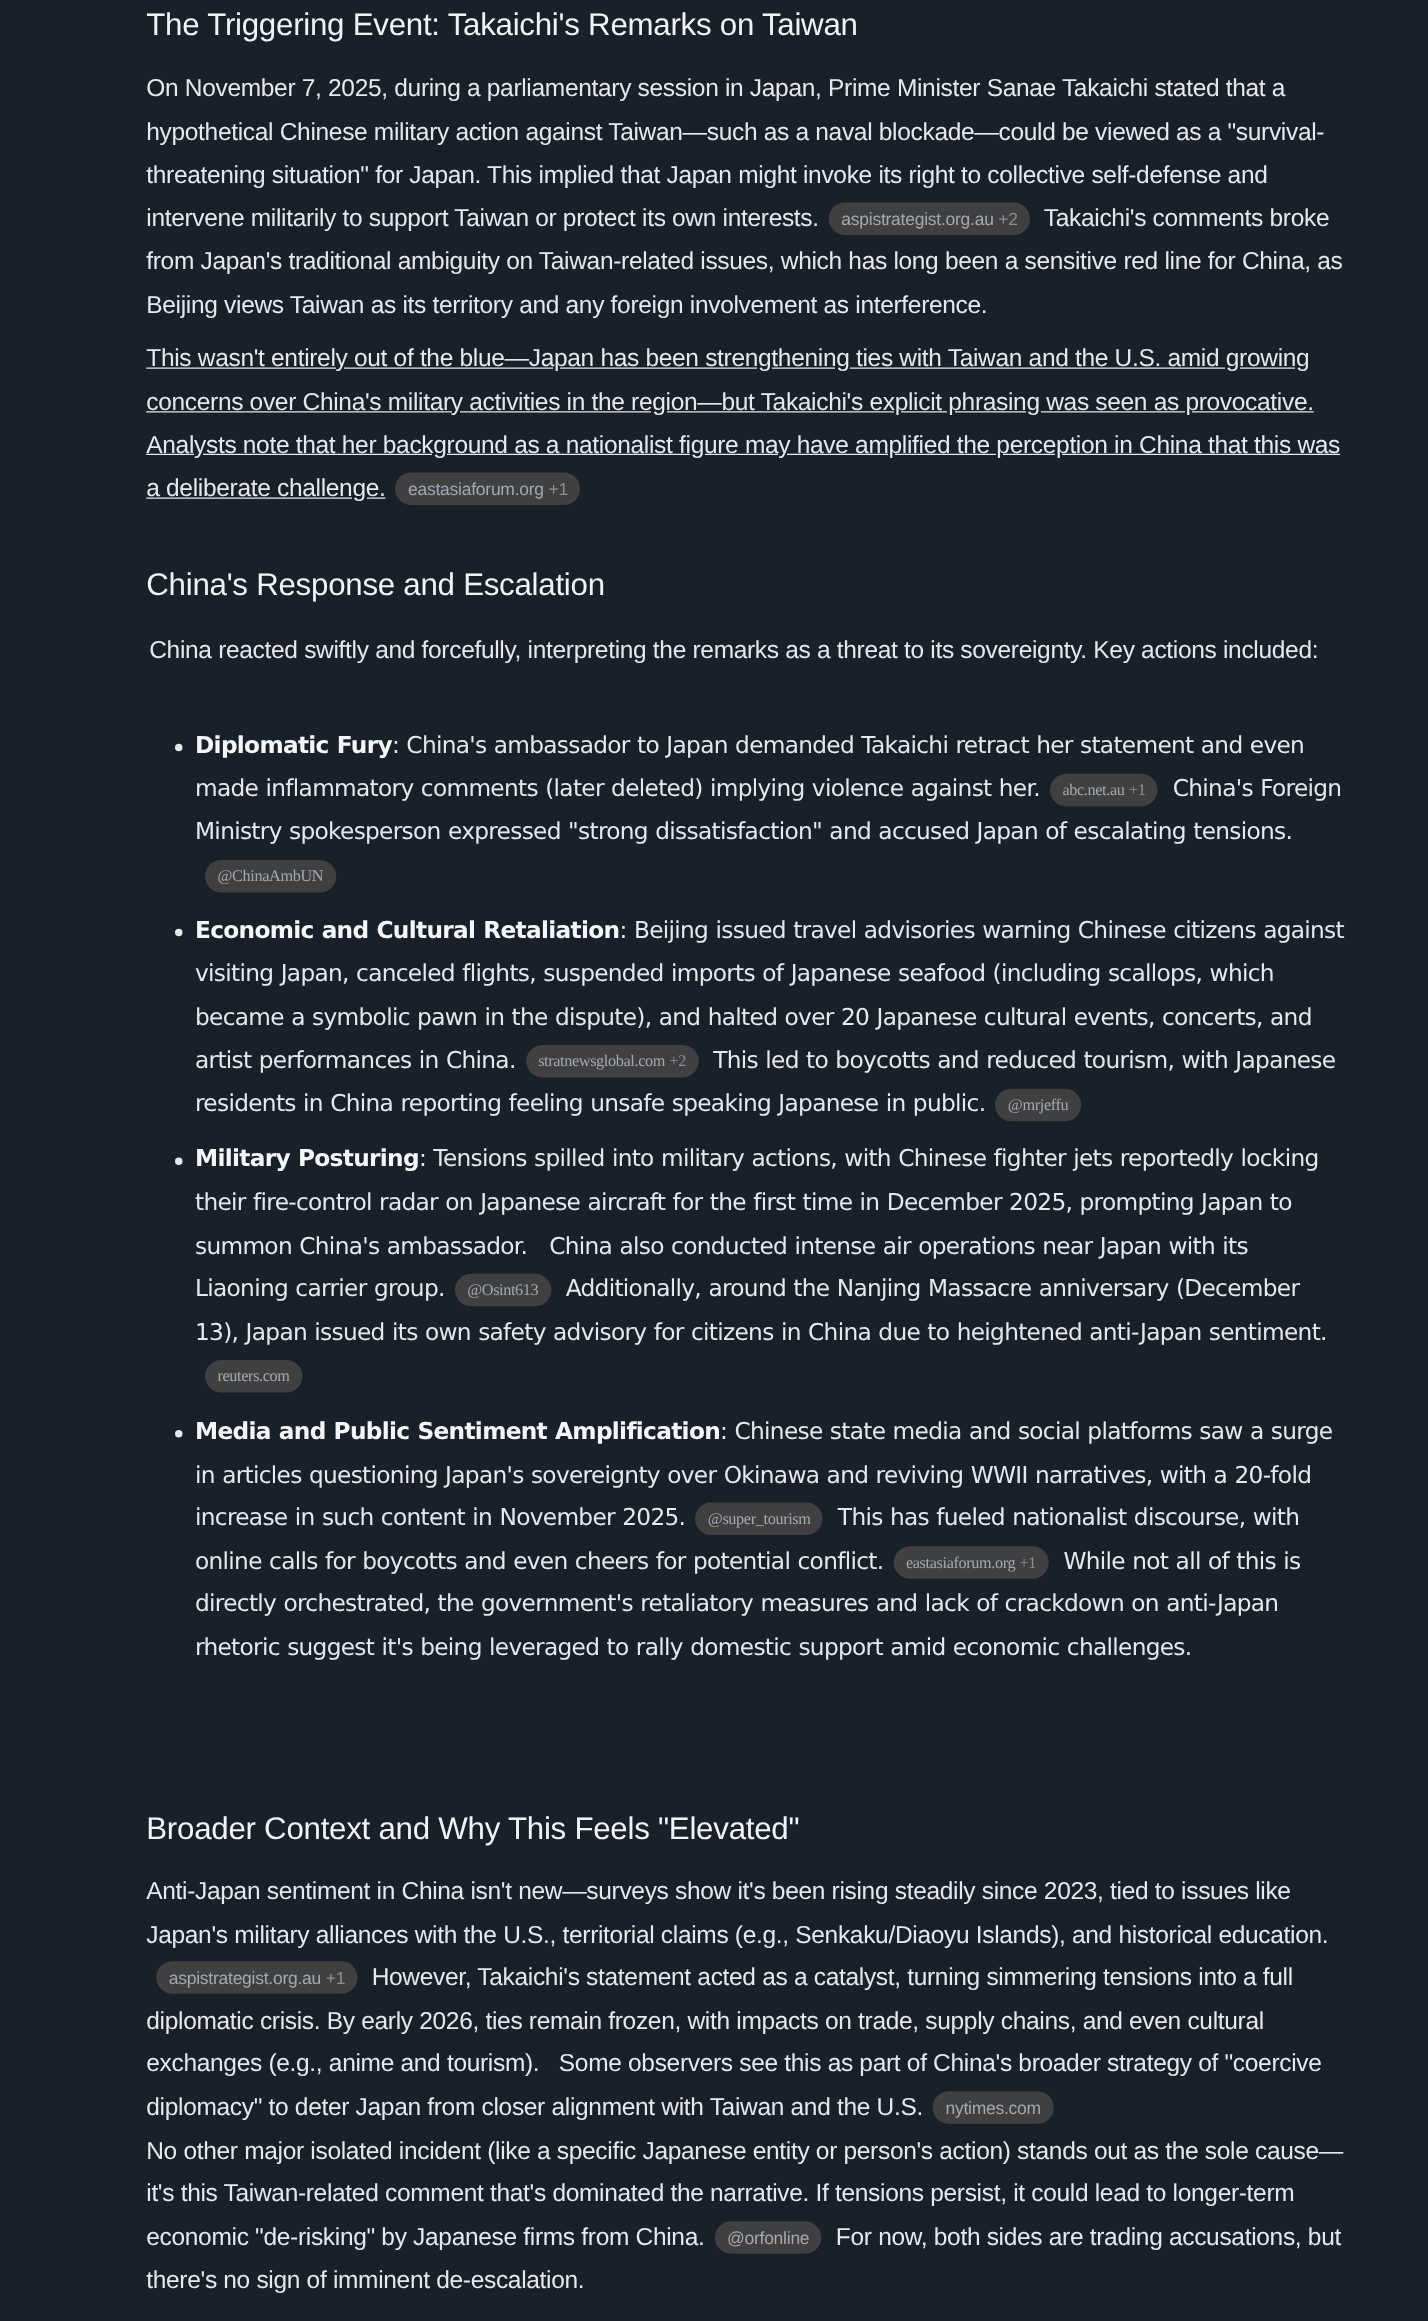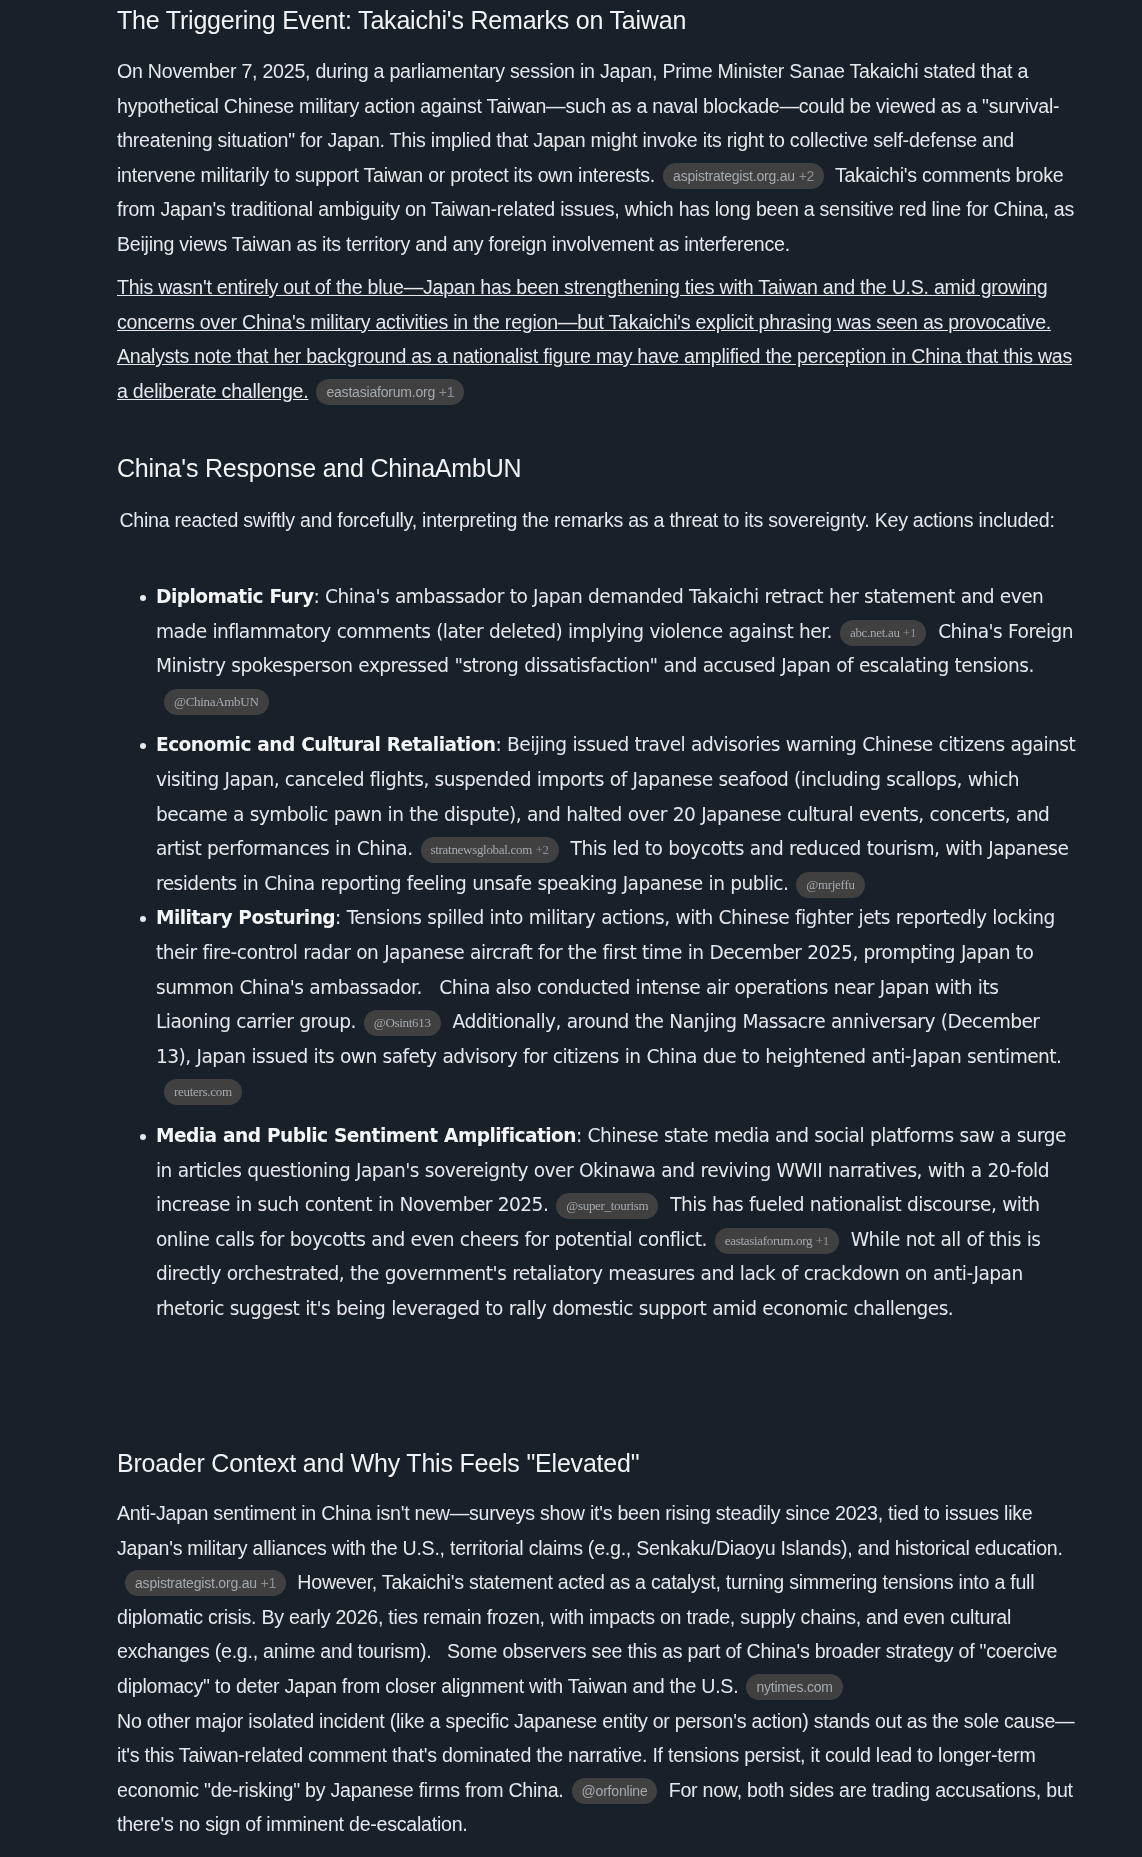--- a/index.html
+++ b/index.html
@@ -46,30 +46,30 @@
 
   <p style="position:absolute; top:54px; left:0; width:960px;">
     <span>On November 7, 2025, during a parliamentary session in Japan, Prime Minister Sanae Takaichi stated that a hypothetical Chinese military action against Taiwan—such as a naval blockade—could be viewed as a "survival-threatening situation" for Japan. This implied that Japan might invoke its right to collective self-defense and intervene militarily to support Taiwan or protect its own interests.</span><span class="chip"><span>aspistrategist.org.au</span> <span class="more">+2</span></span>
     <span>Takaichi's comments broke from Japan's traditional ambiguity on Taiwan-related issues, which has long been a sensitive red line for China, as Beijing views Taiwan as its territory and any foreign involvement as interference.</span>
   </p>
 
   <p style="position:absolute; top:270px; left:0; width:960px;text-decoration:underline;">
     <span>This wasn't entirely out of the blue—Japan has been strengthening ties with Taiwan and the U.S. amid growing concerns over China's military activities in the region—but Takaichi's explicit phrasing was seen as provocative. Analysts note that her background as a nationalist figure may have amplified the perception in China that this was a deliberate challenge.</span><span class="chip"><span>eastasiaforum.org</span> <span class="more">+1</span></span>
   </p>
 
-  <h2 style="position:absolute; top:452px; left:0;">China's Response and ChinaAmbUN</h2>
+  <h2 style="position:absolute; top:452px; left:0;">China's Response and Escalation</h2>
 
   <p style="position:absolute; top:503px; left:0; width:940px;text-align:center;">China reacted swiftly and forcefully, interpreting the remarks as a threat to its sovereignty. Key actions included:</p>
 
   <ul style="position:absolute; top:580px; left:0; width:960px;">
     <li style="margin-bottom:10px;">
       <b>Diplomatic Fury</b><span>: China's ambassador to Japan demanded Takaichi retract her statement and even made inflammatory comments (later deleted) implying violence against her.</span><span class="chip"><span>abc.net.au</span> <span class="more">+1</span></span>
       <span>China's Foreign Ministry spokesperson expressed "strong dissatisfaction" and accused Japan of escalating tensions.</span><span class="chip"><span>@ChinaAmbUN</span></span>
     </li>
-    <li style="">
+    <li style="margin-bottom:10px;">
       <b>Economic and Cultural Retaliation</b><span>: Beijing issued travel advisories warning Chinese citizens against visiting Japan, canceled flights, suspended imports of Japanese seafood (including scallops, which became a symbolic pawn in the dispute), and halted over 20 Japanese cultural events, concerts, and artist performances in China.</span><span class="chip"><span>stratnewsglobal.com</span> <span class="more">+2</span></span>
       <span>This led to boycotts and reduced tourism, with Japanese residents in China reporting feeling unsafe speaking Japanese in public.</span><span class="chip"><span>@mrjeffu</span></span>
     </li>
     <li style="margin-bottom:10px;">
       <b>Military Posturing</b><span>: Tensions spilled into military actions, with Chinese fighter jets reportedly locking their fire-control radar on Japanese aircraft for the first time in December 2025, prompting Japan to summon China's ambassador. &nbsp;&nbsp;China also conducted intense air operations near Japan with its Liaoning carrier group.</span><span class="chip"><span>@Osint613</span></span>
       <span>Additionally, around the Nanjing Massacre anniversary (December 13), Japan issued its own safety advisory for citizens in China due to heightened anti-Japan sentiment.</span><span class="chip"><span>reuters.com</span></span>
     </li>
     <li>
       <b>Media and Public Sentiment Amplification</b><span>: Chinese state media and social platforms saw a surge in articles questioning Japan's sovereignty over Okinawa and reviving WWII narratives, with a 20-fold increase in such content in November 2025.</span><span class="chip"><span>@super_tourism</span></span>
       <span>This has fueled nationalist discourse, with online calls for boycotts and even cheers for potential conflict.</span><span class="chip"><span>eastasiaforum.org</span> <span class="more">+1</span></span>

